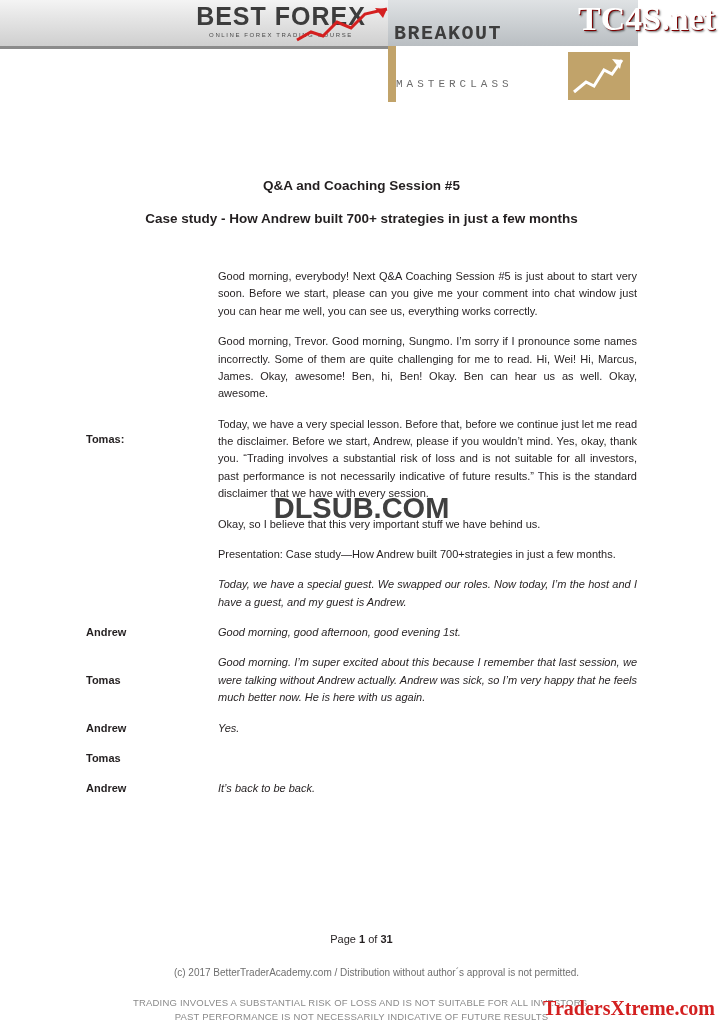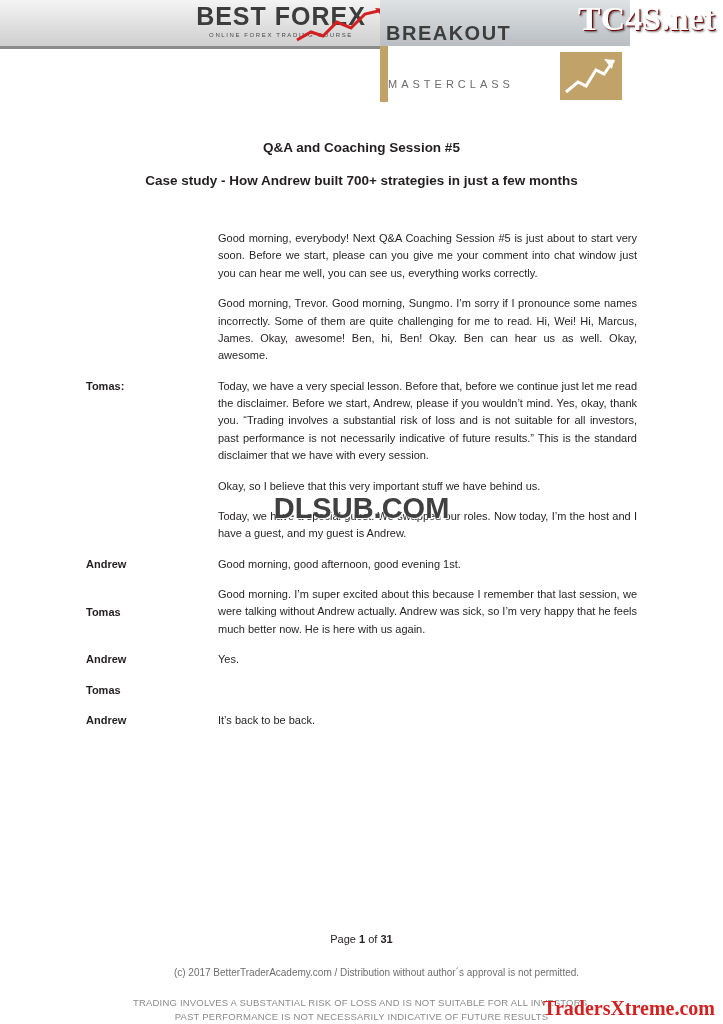--- a/index.html
+++ b/index.html
@@ -53,22 +53,22 @@
     white-space: nowrap;
   }
   .bfs-chart {
     position: absolute;
     left: 295px; top: 6px;
     width: 96px; height: 40px;
   }
 
   .bos-block {
     position: absolute;
-    left: 380px; top: 0;
-    width: 250px; height: 122px;
+    left: 388px; top: 0;
+    width: 250px; height: 122px; font-family: Liberation Mono, monospace;
   }
   .bos-top {
     position: absolute;
     left: 0; top: 0;
     width: 250px; height: 46px;
     background: linear-gradient(180deg,#dfe2e4 0%,#b9bec2 100%);
   }
   .bos-breakout {
     position: absolute;
     left: 6px; top: 22px;
@@ -127,21 +127,21 @@
   
   .page {
     position: relative;
     padding: 0 86px;
     box-sizing: border-box;
   }
   .title-1 {
     text-align: center;
     font-weight: bold;
     font-size: 13.5px;
-    margin-top: 18px;
+    margin-top: 56px;
   }
   .title-2 {
     text-align: center;
     font-weight: bold;
     font-size: 13.5px;
     margin-top: 18px;
   }
 
   .transcript {
     margin-top: 42px;
@@ -162,21 +162,21 @@
   .lines {
     flex: 1 1 auto;
   }
   .para {
     font-size: 11px;
     line-height: 1.58;
     text-align: justify;
     text-justify: inter-word;
     margin: 0 0 13px 0;
   }
-  .para:last-child { margin-bottom: 0; }
+  .para:last-child { margin-bottom: 0; font-style: italic; }
 
   
   .watermark {
     position: absolute;
     left: 0; right: 0;
     top: 492px;
     text-align: center;
     pointer-events: none;
   }
   .watermark span {
@@ -261,20 +261,21 @@
 
   <div class="transcript">
 
     <div class="row">
       <div class="speaker">Tomas:</div>
       <div class="lines">
         <p class="para">Good morning, everybody! Next Q&amp;A Coaching Session #5 is just about to start very soon. Before we start, please can you give me your comment into chat window just you can hear me well, you can see us, everything works correctly.</p>
         <p class="para">Good morning, Trevor. Good morning, Sungmo. I’m sorry if I pronounce some names incorrectly. Some of them are quite challenging for me to read. Hi, Wei! Hi, Marcus, James. Okay, awesome! Ben, hi, Ben! Okay. Ben can hear us as well. Okay, awesome.</p>
         <p class="para">Today, we have a very special lesson. Before that, before we continue just let me read the disclaimer. Before we start, Andrew, please if you wouldn’t mind. Yes, okay, thank you. “Trading involves a substantial risk of loss and is not suitable for all investors, past performance is not necessarily indicative of future results.” This is the standard disclaimer that we have with every session.</p>
         <p class="para">Okay, so I believe that this very important stuff we have behind us.</p>
+        <p class="para">Presentation: Case study—How Andrew built 700+strategies in just a few months.</p>
         <p class="para">Today, we have a special guest. We swapped our roles. Now today, I’m the host and I have a guest, and my guest is Andrew.</p>
       </div>
     </div>
 
     <div class="row">
       <div class="speaker">Andrew</div>
       <div class="lines">
         <p class="para">Good morning, good afternoon, good evening 1st.</p>
       </div>
     </div>

